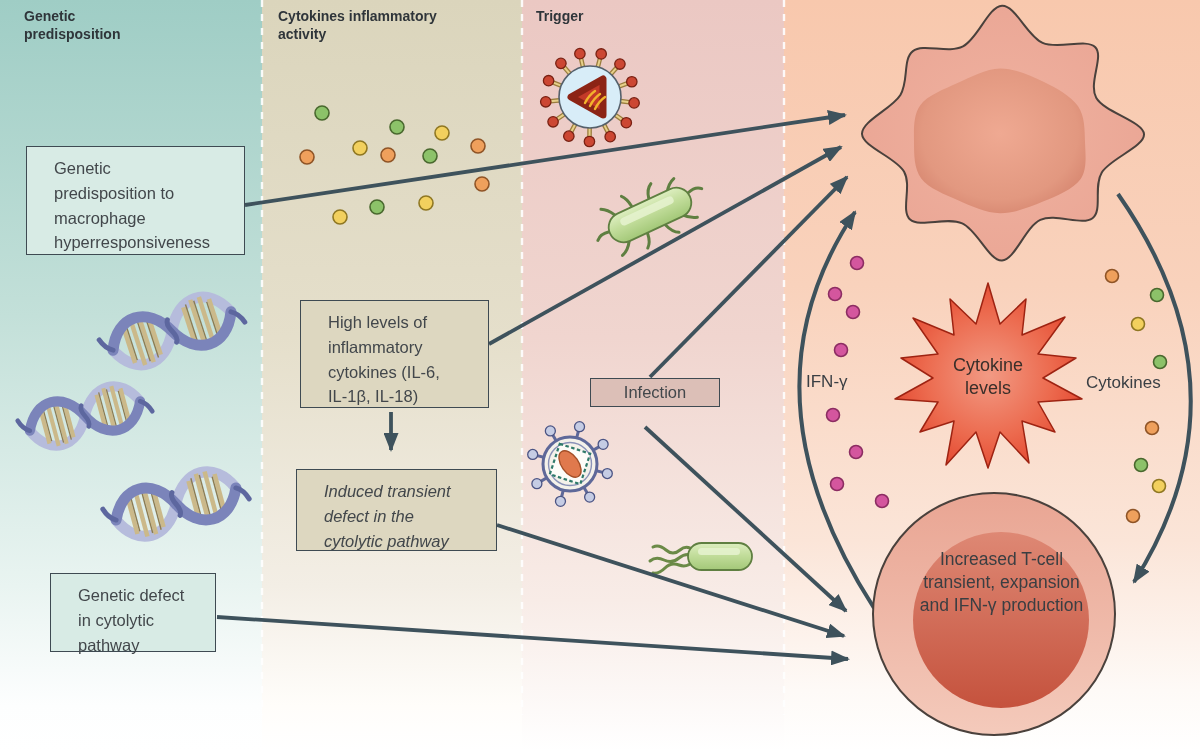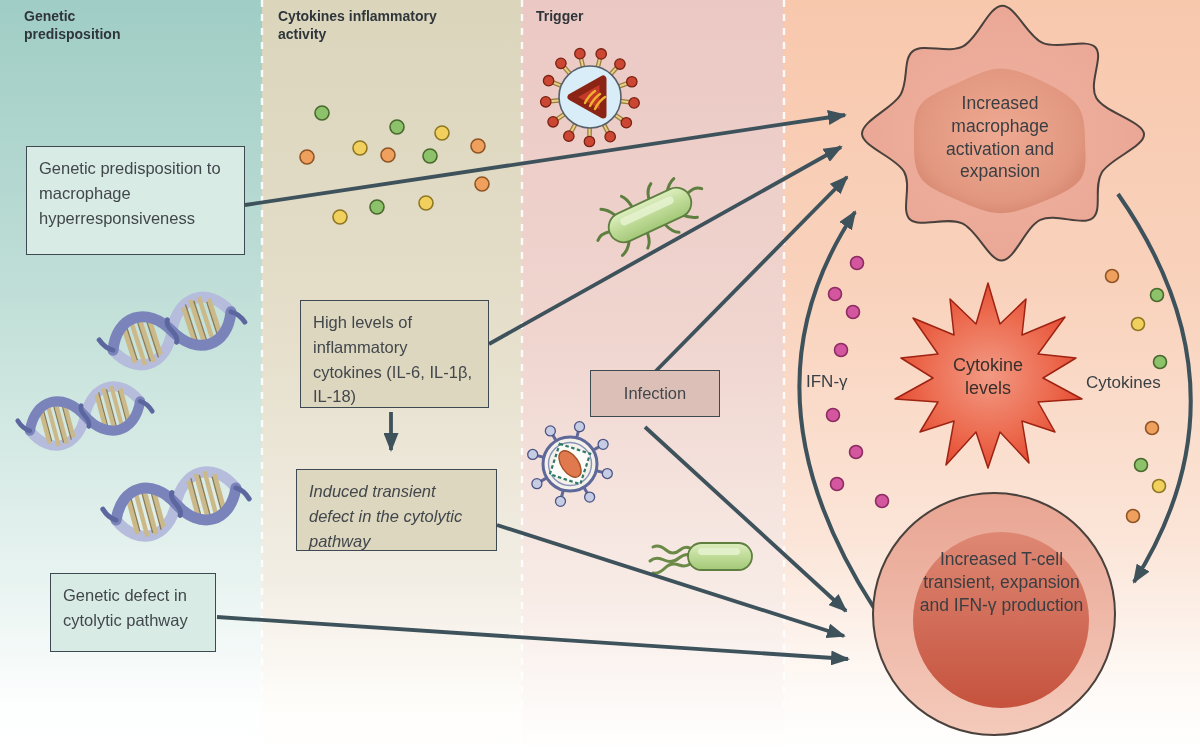--- a/index.html
+++ b/index.html
@@ -10,21 +10,21 @@
     background:linear-gradient(180deg,#9fcdc5 0%,#c3e0d9 42%,#e9f4f1 78%,#fdfefe 94%,#fff 100%);}
   .bg-inflam{left:262px;width:260px;
     background:linear-gradient(180deg,#dbd5bc 0%,#e5dfcb 45%,#f3eee5 78%,#fffdfa 94%,#fff 100%);}
   .bg-trigger{left:522px;width:262px;
     background:linear-gradient(180deg,#ebc8c3 0%,#f0d5cf 45%,#f8ece7 80%,#fff 100%);}
   .bg-right{left:784px;width:416px;
     background:linear-gradient(180deg,#f8c8ad 0%,#f9d2bc 38%,#fbe5d8 72%,#fefaf7 92%,#fff 100%);}
   svg{position:absolute;left:0;top:0;}
   .hdr{position:absolute;font-weight:bold;font-size:14px;line-height:1.28;color:#2f353a;}
   .box{position:absolute;border:1.6px solid #3e4a52;color:#42474b;font-size:16.5px;
-       line-height:1.5;padding:9px 12px;box-sizing:border-box;}
+       line-height:1.5;padding:9px 27px;box-sizing:border-box;}
   .box-teal{background:#d8ebe5;}
   .box-tan{background:#ddd7c0;}
   .box-pink{background:#dcбfb7;background:#dcbfb7;display:flex;align-items:center;justify-content:center;}
   .cell-label{position:absolute;text-align:center;color:#3a3e42;font-size:17.5px;line-height:1.3;}
   .side-label{position:absolute;color:#3a3f44;font-size:17px;}
   .storm-label{color:#3a2f2a;font-size:18px;font-weight:normal;}
 </style>
 </head>
 <body>
 
@@ -272,22 +272,21 @@
     </g>
   </svg>
 
   <div class="hdr" style="left:24px;top:8px;width:150px;">Genetic predisposition</div>
   <div class="hdr" style="left:278px;top:8px;width:200px;">Cytokines inflammatory activity</div>
   <div class="hdr" style="left:536px;top:8px;width:180px;">Trigger</div>
 
   <div class="box box-teal" style="left:26px;top:146px;width:219px;height:109px;">Genetic predisposition to macrophage hyperresponsiveness</div>
   <div class="box box-tan" style="left:300px;top:300px;width:189px;height:108px;">High levels of inflammatory cytokines (IL-6, IL-1β, IL-18)</div>
   <div class="box box-tan" style="left:296px;top:469px;width:201px;height:82px;font-style:italic;">Induced transient defect in the cytolytic pathway</div>
-  <div class="box box-pink" style="left:590px;top:370px;width:130px;height:47px;">Infection</div>
+  <div class="box box-pink" style="left:590px;top:378px;width:130px;height:29px;">Infection</div>
   <div class="box box-teal" style="left:50px;top:573px;width:166px;height:79px;">Genetic defect in cytolytic pathway</div>
 
-  <div class="cell-label" style="left:915px;top:92px;width:170px;">Increased macrophage activation and expansion</div>
   <div class="cell-label storm-label" style="left:933px;top:354px;width:110px;">Cytokine levels</div>
   <div class="cell-label" style="left:914px;top:548px;width:175px;">Increased T-cell transient, expansion and IFN-γ production</div>
 
   <div class="side-label" style="left:806px;top:372px;">IFN-γ</div>
   <div class="side-label" style="left:1086px;top:373px;">Cytokines</div>
 </div>
 
 </body></html>

